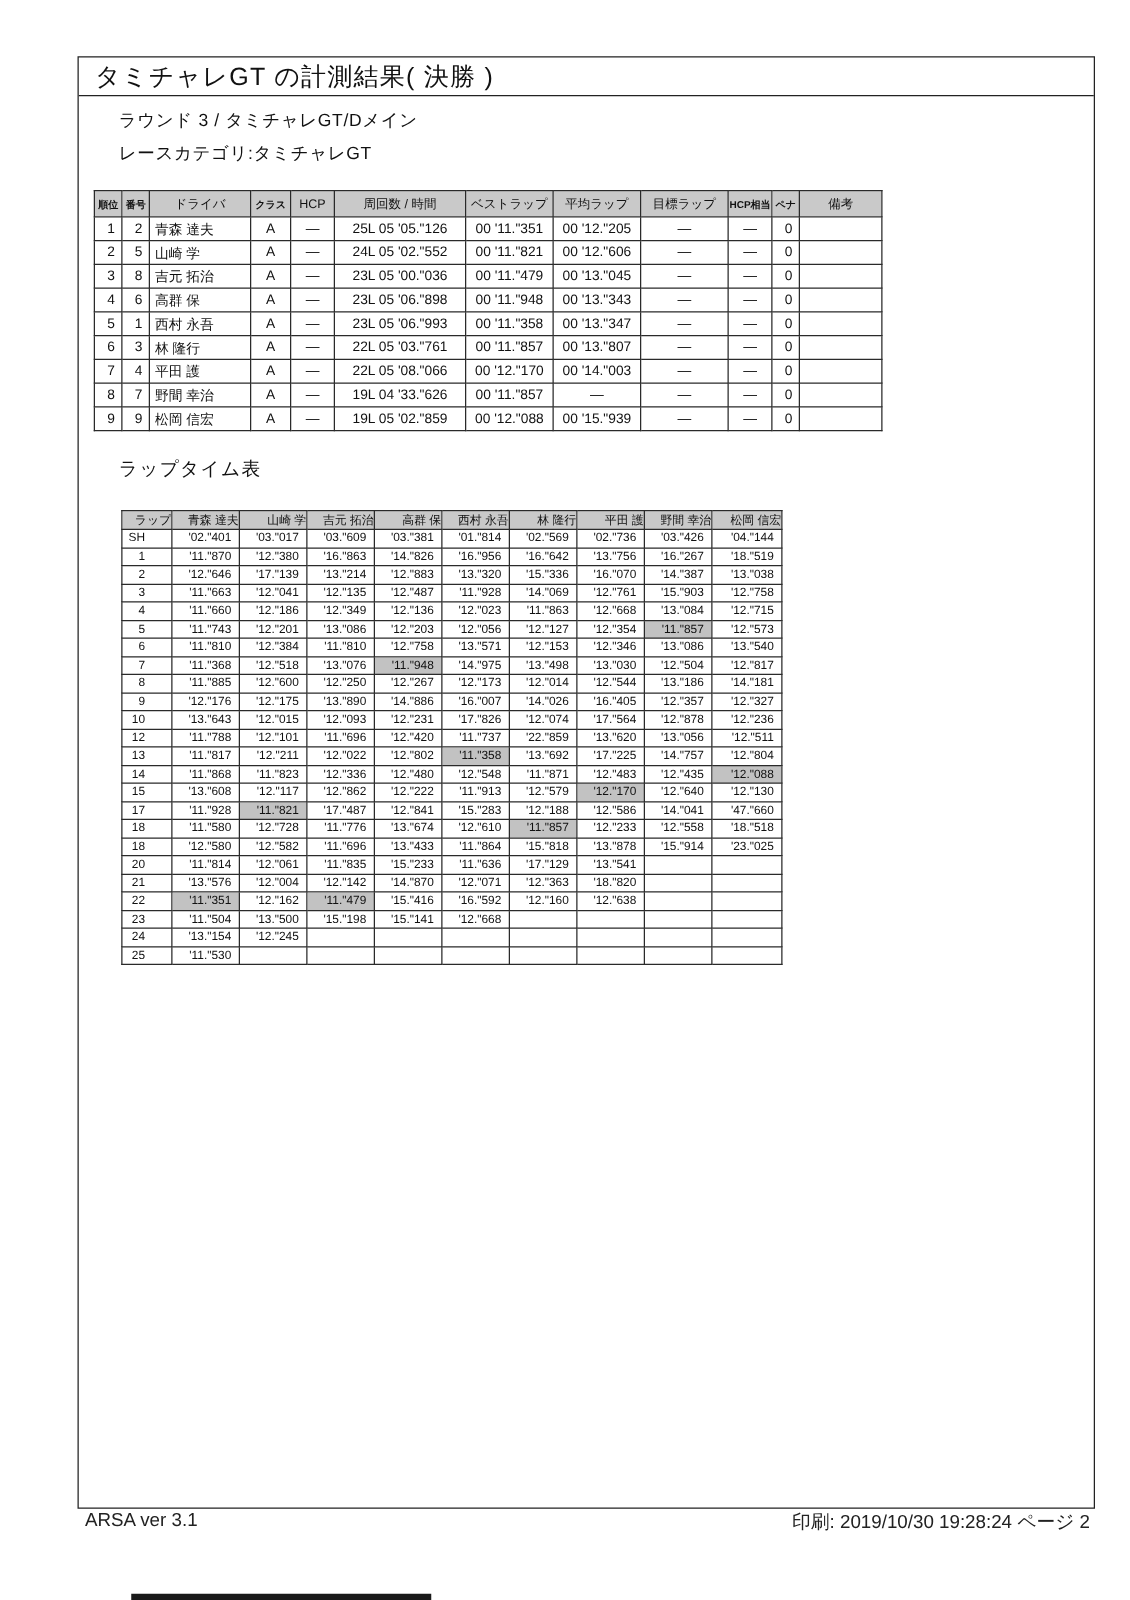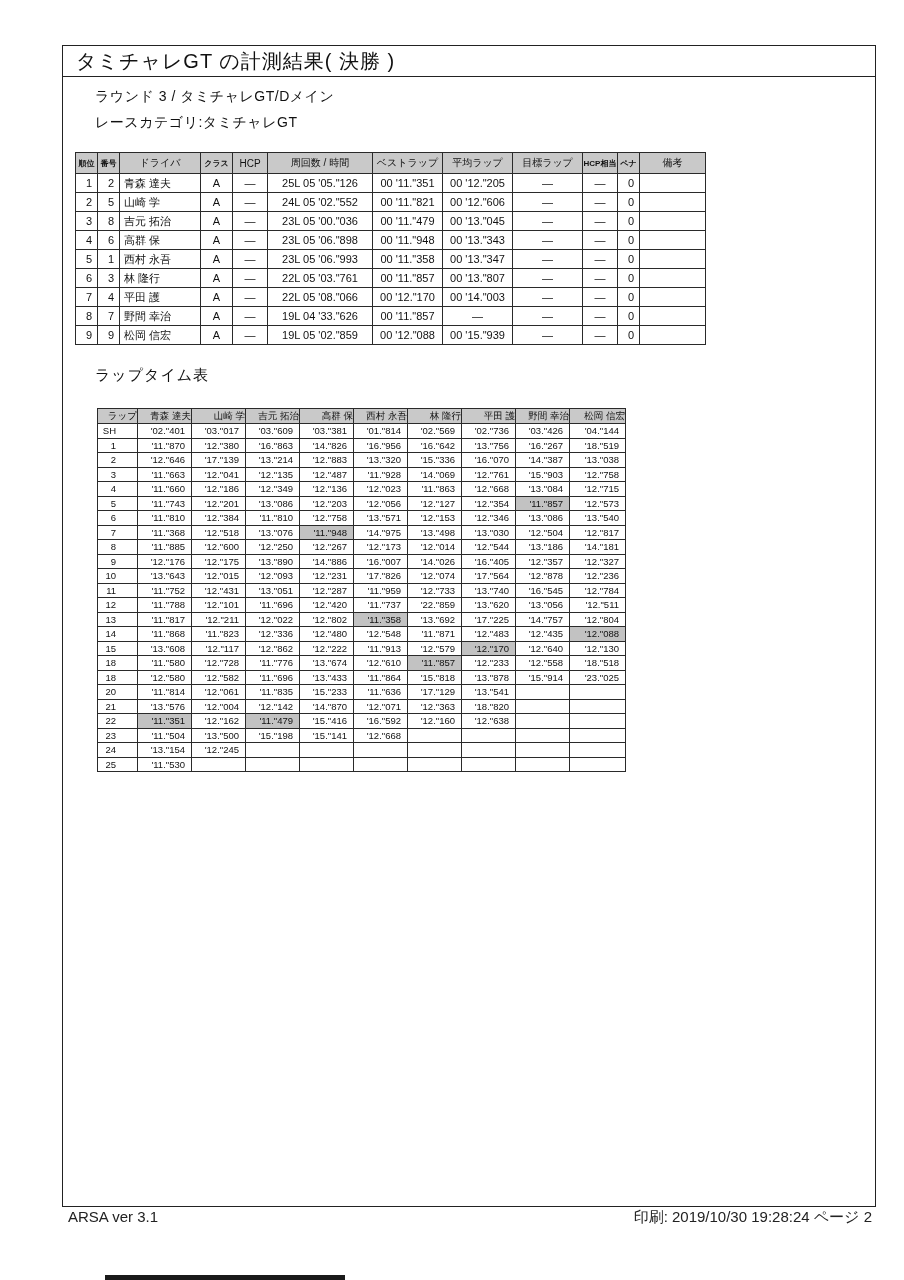--- a/index.html
+++ b/index.html
@@ -370,32 +370,20 @@
         <td class="">'12."015</td>
         <td class="">'12."093</td>
         <td class="">'12."231</td>
         <td class="">'17."826</td>
         <td class="">'12."074</td>
         <td class="">'17."564</td>
         <td class="">'12."878</td>
         <td class="">'12."236</td>
       </tr>
       <tr>
-        <td class=" lapno">11</td>
-        <td class="">'11."752</td>
-        <td class="">'12."431</td>
-        <td class="">'13."051</td>
-        <td class="">'12."287</td>
-        <td class="">'11."959</td>
-        <td class="">'12."733</td>
-        <td class="">'13."740</td>
-        <td class="">'16."545</td>
-        <td class="">'12."784</td>
-      </tr>
-      <tr>
         <td class=" lapno">12</td>
         <td class="">'11."788</td>
         <td class="">'12."101</td>
         <td class="">'11."696</td>
         <td class="">'12."420</td>
         <td class="">'11."737</td>
         <td class="">'22."859</td>
         <td class="">'13."620</td>
         <td class="">'13."056</td>
         <td class="">'12."511</td>
@@ -430,20 +418,32 @@
         <td class="">'12."117</td>
         <td class="">'12."862</td>
         <td class="">'12."222</td>
         <td class="">'11."913</td>
         <td class="">'12."579</td>
         <td class=" hl">'12."170</td>
         <td class="">'12."640</td>
         <td class="">'12."130</td>
       </tr>
       <tr>
+        <td class=" lapno">17</td>
+        <td class="">'11."928</td>
+        <td class=" hl">'11."821</td>
+        <td class="">'17."487</td>
+        <td class="">'12."841</td>
+        <td class="">'15."283</td>
+        <td class="">'12."188</td>
+        <td class="">'12."586</td>
+        <td class="">'14."041</td>
+        <td class="">'47."660</td>
+      </tr>
+      <tr>
         <td class=" lapno">18</td>
         <td class="">'11."580</td>
         <td class="">'12."728</td>
         <td class="">'11."776</td>
         <td class="">'13."674</td>
         <td class="">'12."610</td>
         <td class=" hl">'11."857</td>
         <td class="">'12."233</td>
         <td class="">'12."558</td>
         <td class="">'18."518</td>

